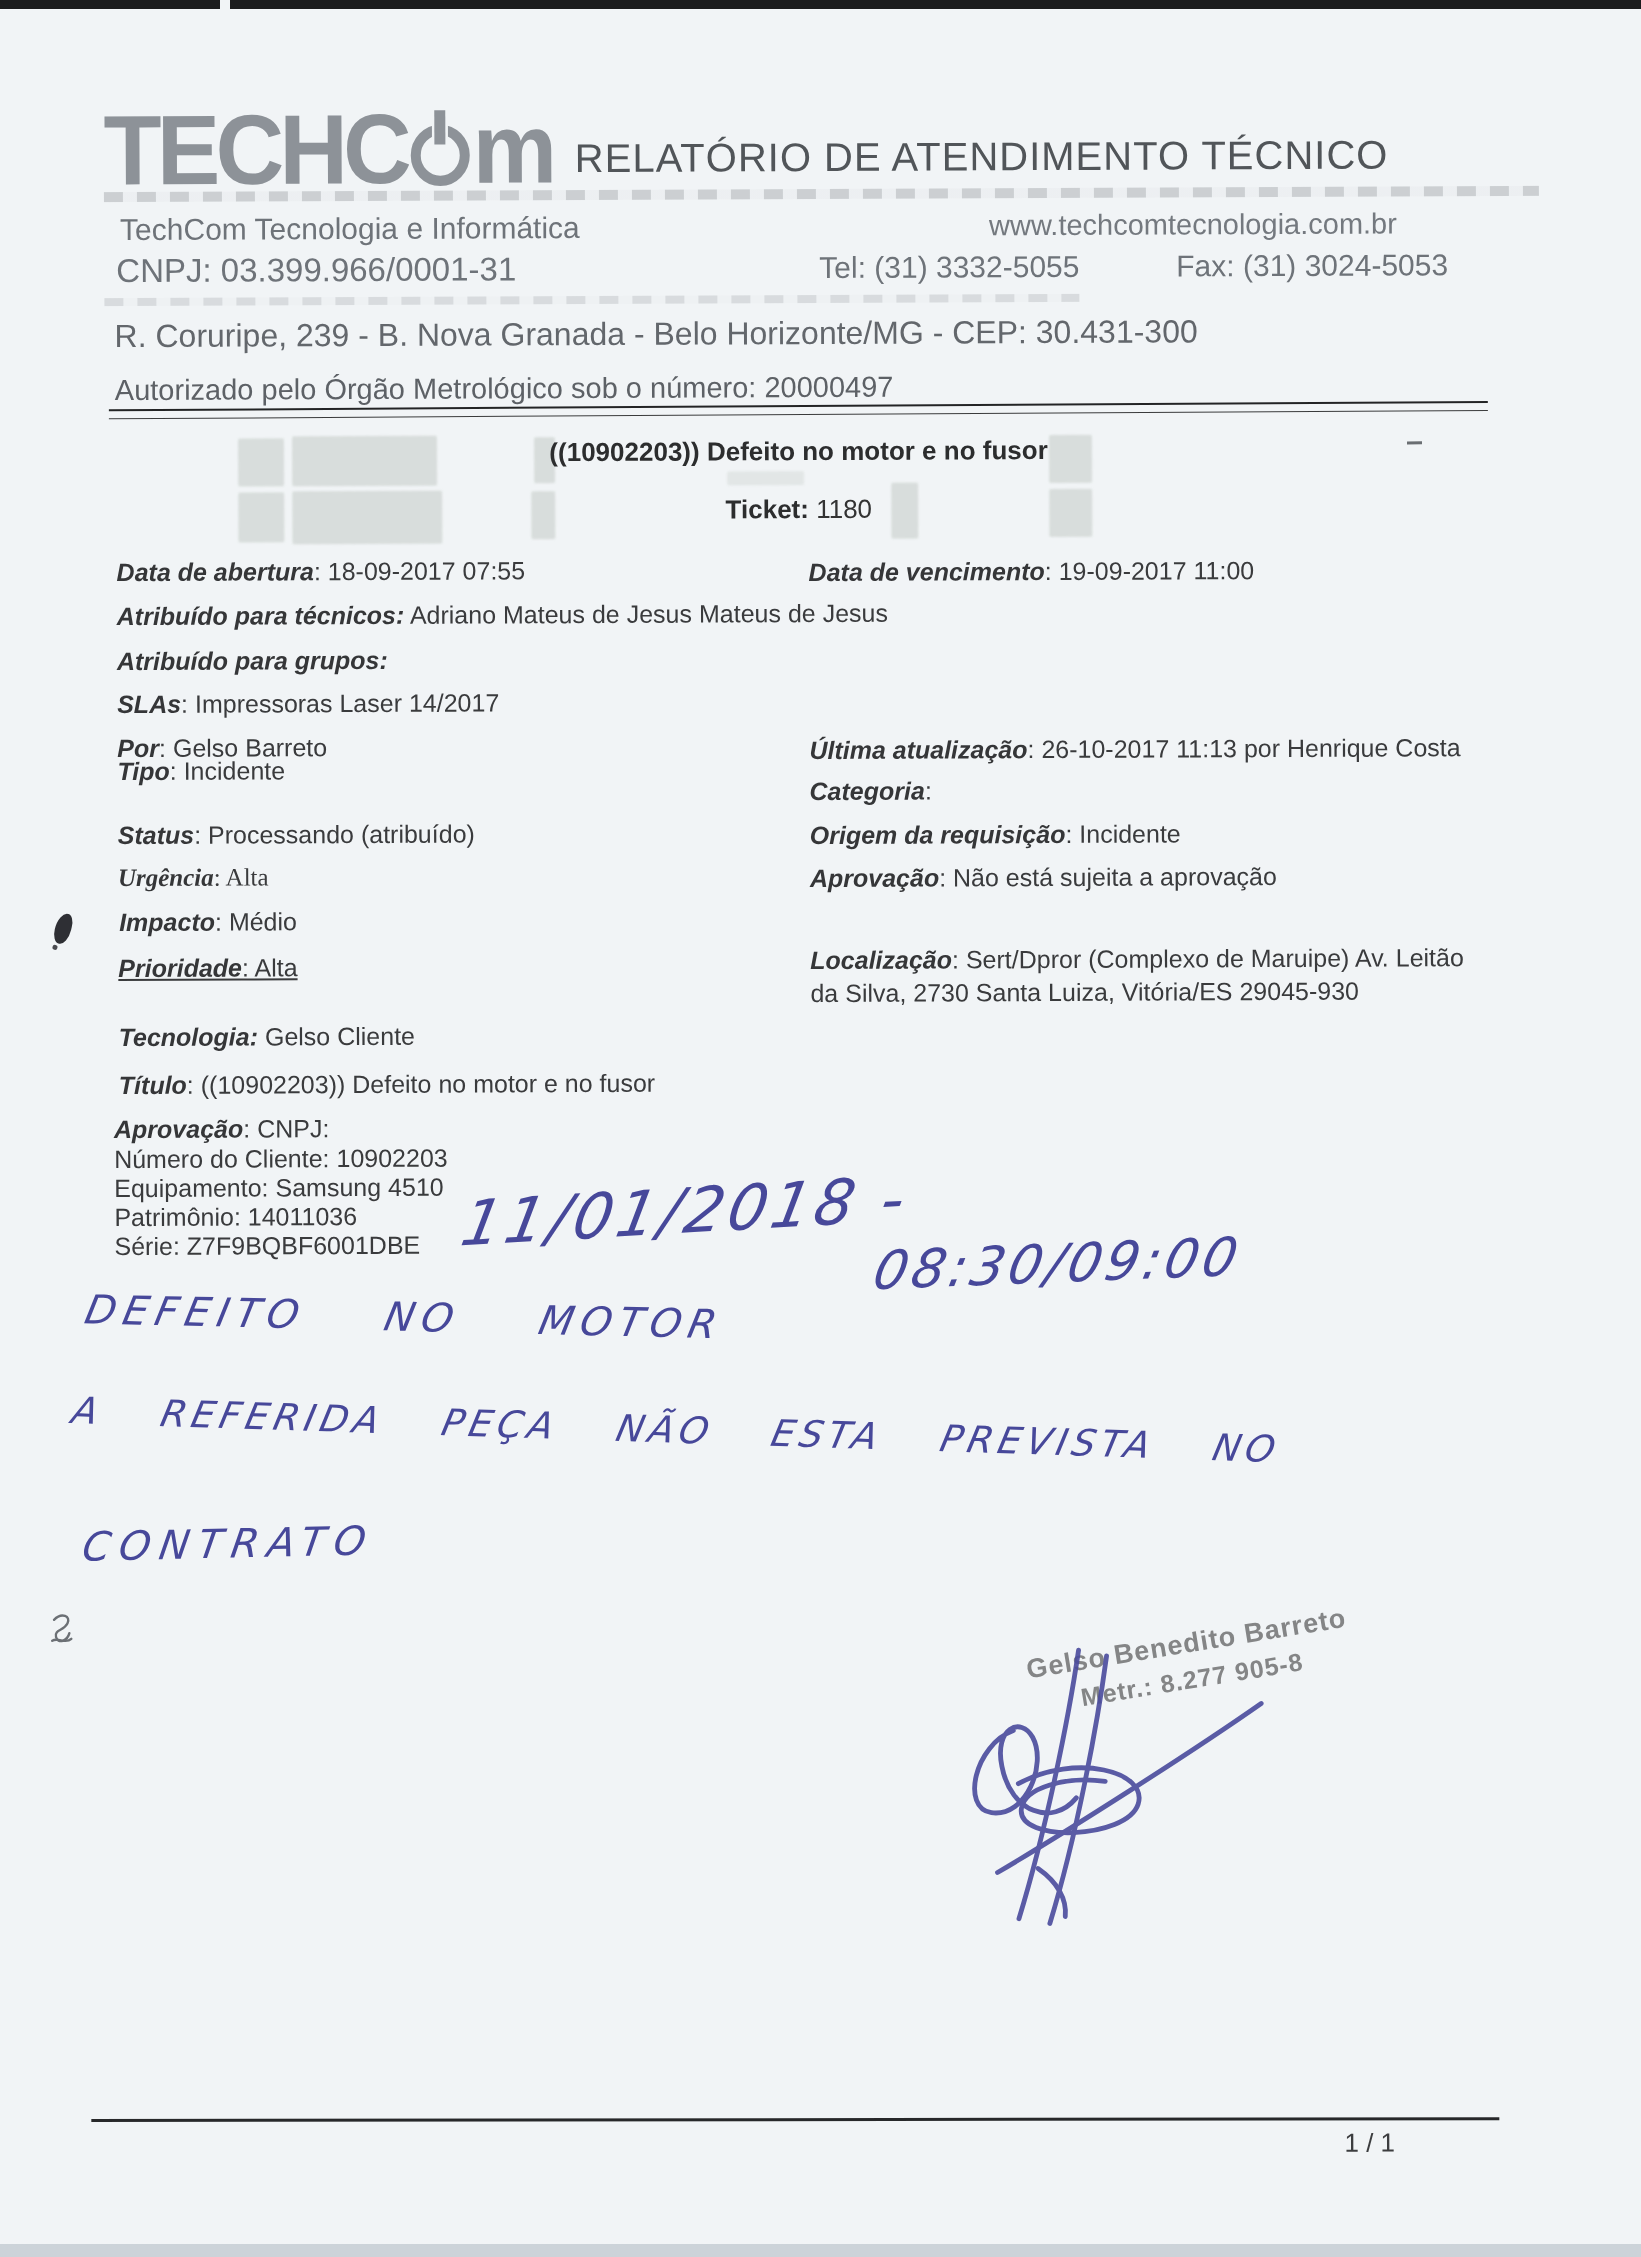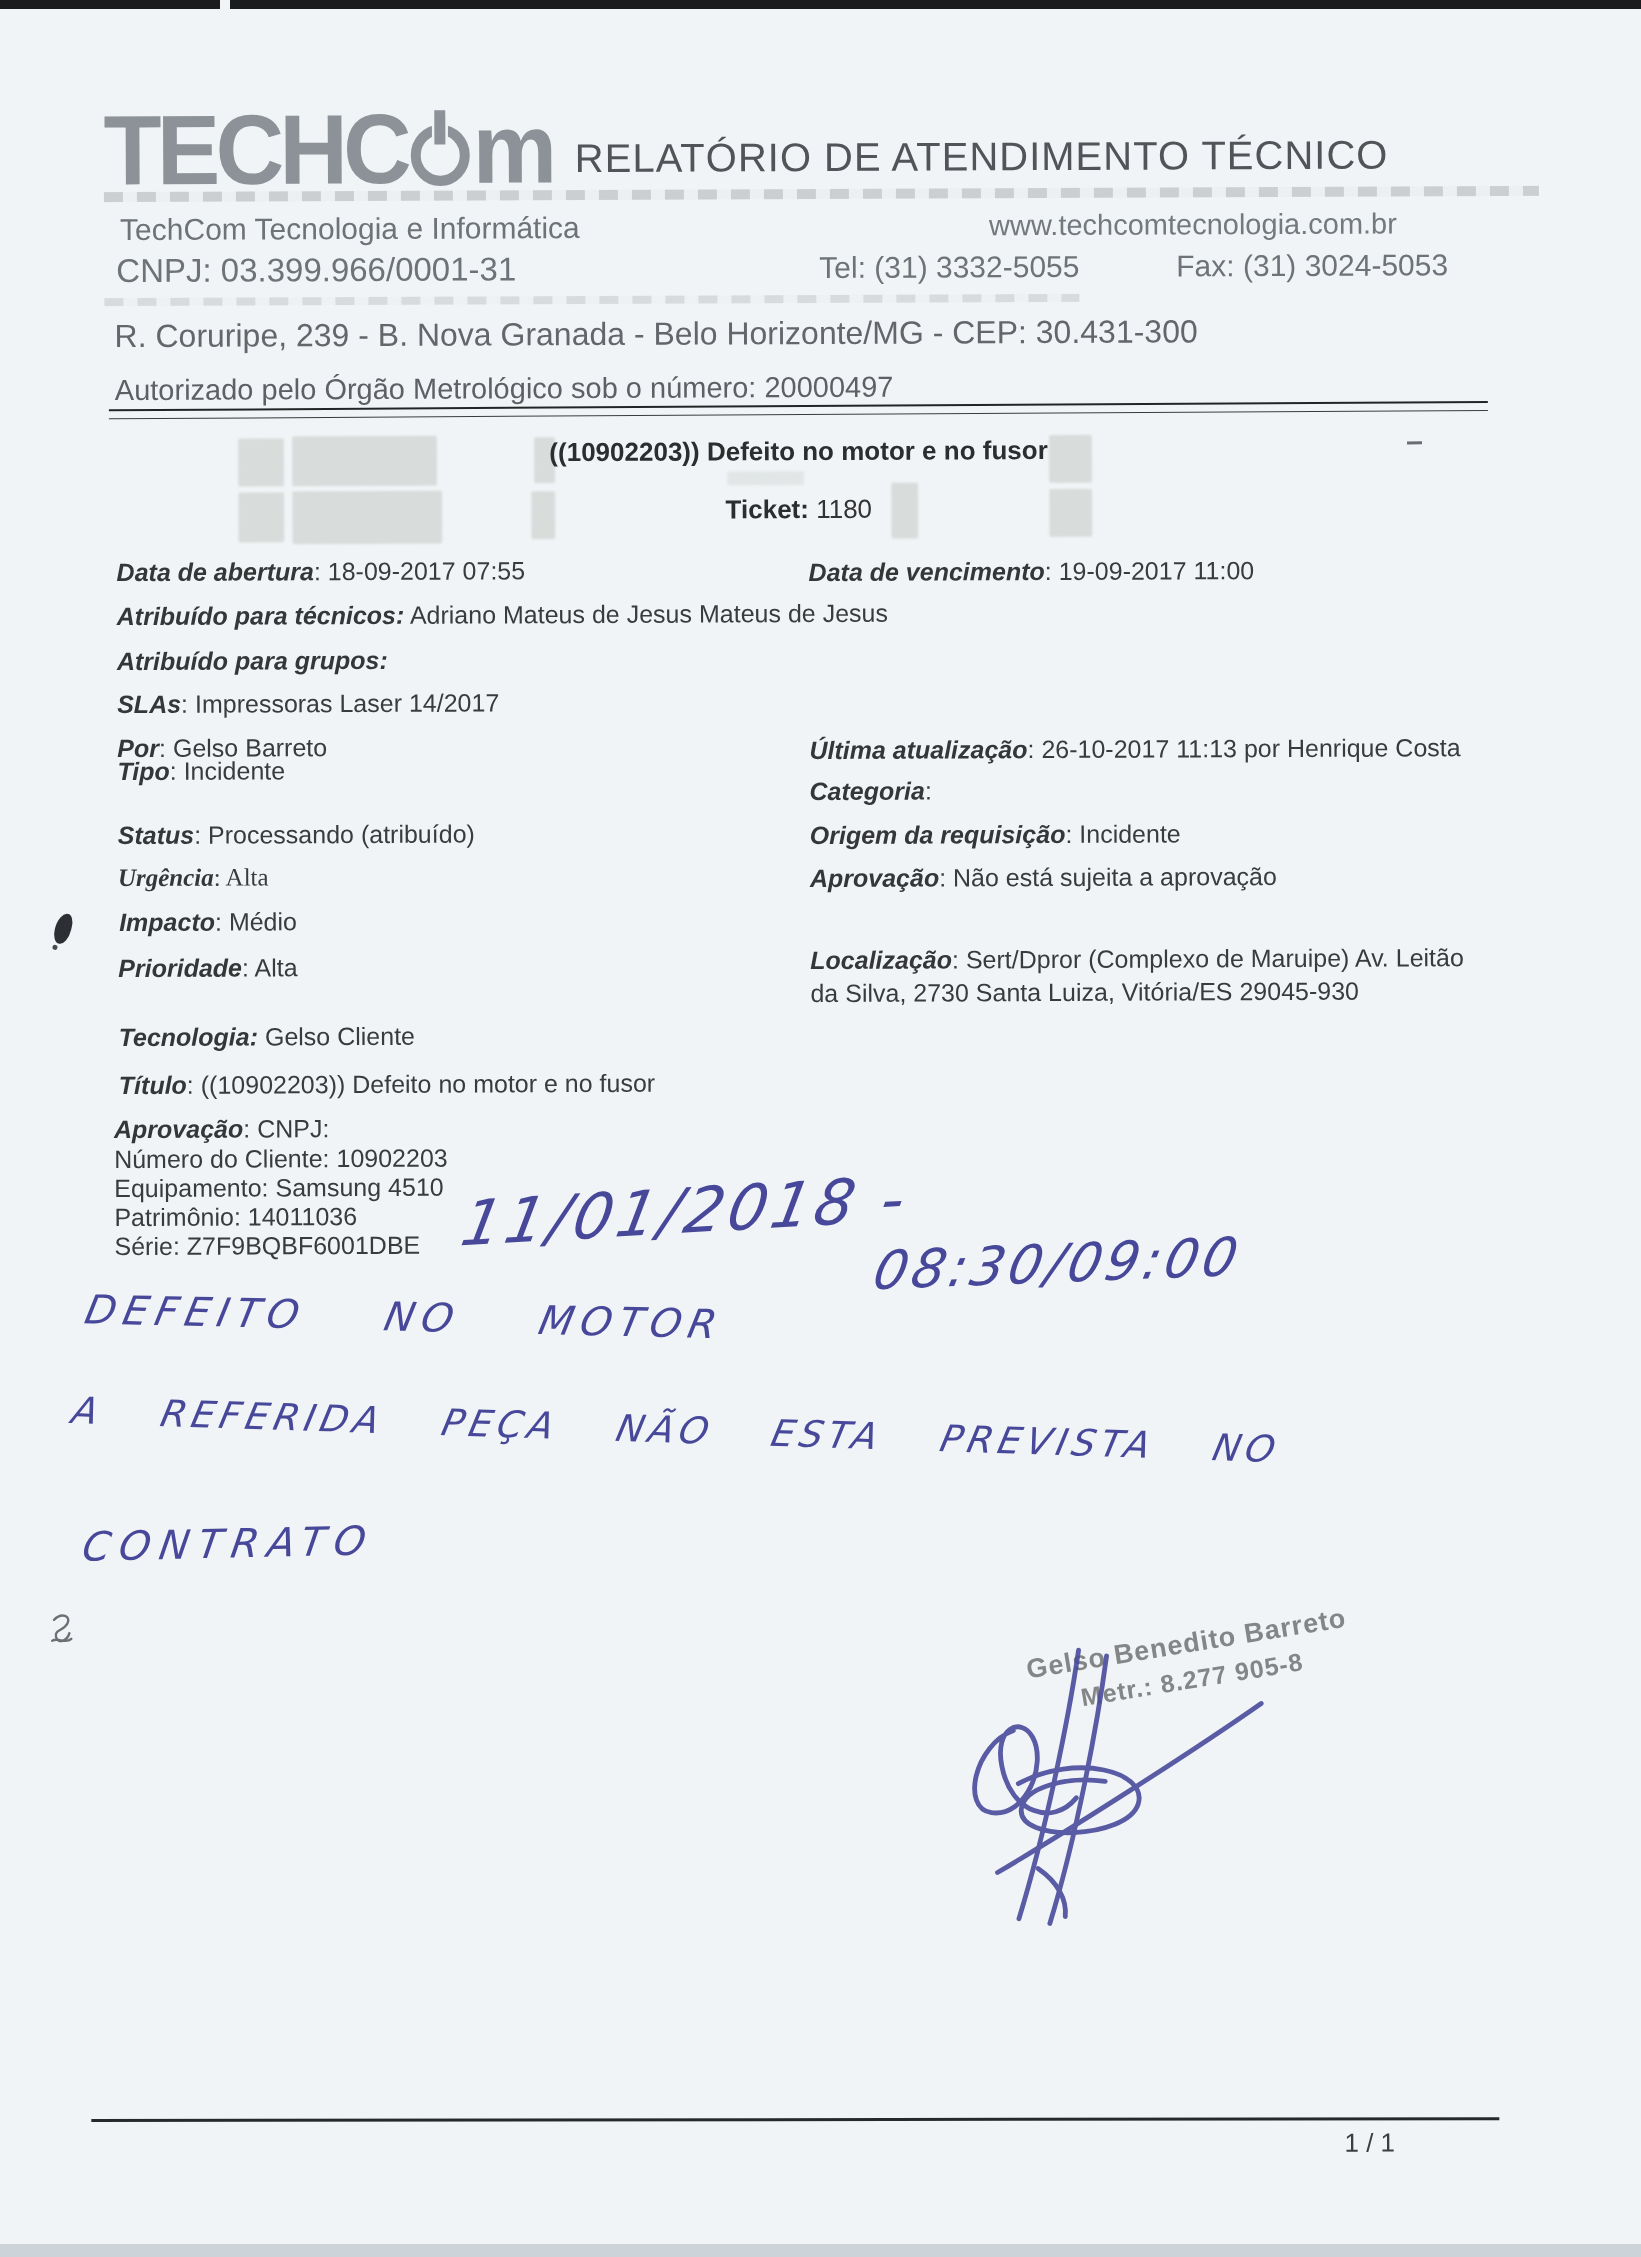--- a/index.html
+++ b/index.html
@@ -128,21 +128,21 @@
 
     <div class="field" style="left:119px;top:555px;"><span class="lbl">Data de abertura</span><span>: 18-09-2017 07:55</span></div>
     <div class="field" style="left:119px;top:599px;"><span class="lbl">Atribuído para técnicos:</span><span> Adriano Mateus de Jesus Mateus de Jesus</span></div>
     <div class="field" style="left:119px;top:644px;"><span class="lbl">Atribuído para grupos:</span><span></span></div>
     <div class="field" style="left:119px;top:687px;"><span class="lbl">SLAs</span><span>: Impressoras Laser 14/2017</span></div>
     <div class="field" style="left:119px;top:731px;"><span class="lbl">Por</span><span>: Gelso Barreto</span></div>
     <div class="field" style="left:119px;top:754px;"><span class="lbl">Tipo</span><span>: Incidente</span></div>
     <div class="field" style="left:119px;top:818px;"><span class="lbl">Status</span><span>: Processando (atribuído)</span></div>
     <div class="field" style="left:119px;top:861px;font-family:Liberation Serif, serif;"><span class="lbl">Urgência</span><span>: Alta</span></div>
     <div class="field" style="left:120px;top:905px;"><span class="lbl">Impacto</span><span>: Médio</span></div>
-    <div class="field" style="left:119px;top:951px;"><span class="lbl">Prioridade</span><span>: Alta</span></div>
+    <div class="field" style="left:119px;top:951px;text-decoration:underline;"><span class="lbl">Prioridade</span><span>: Alta</span></div>
     <div class="field" style="left:119px;top:1020px;"><span class="lbl">Tecnologia:</span><span> Gelso Cliente</span></div>
     <div class="field" style="left:119px;top:1068px;"><span class="lbl">Título</span><span>: ((10902203)) Defeito no motor e no fusor</span></div>
     <div class="field" style="left:114px;top:1112px;"><span class="lbl">Aprovação</span><span>: CNPJ:</span></div>
     <div class="descline" style="top:1142px;">Número do Cliente: 10902203</div>
     <div class="descline" style="top:1171px;">Equipamento: Samsung 4510</div>
     <div class="descline" style="top:1200px;">Patrimônio: 14011036</div>
     <div class="descline" style="top:1229px;">Série: Z7F9BQBF6001DBE</div>
 
     <div class="field" style="left:811px;top:558px;"><span class="lbl">Data de vencimento</span><span>: 19-09-2017 11:00</span></div>
     <div class="field" style="left:811px;top:736px;"><span class="lbl">Última atualização</span><span>: 26-10-2017 11:13 por Henrique Costa</span></div>

